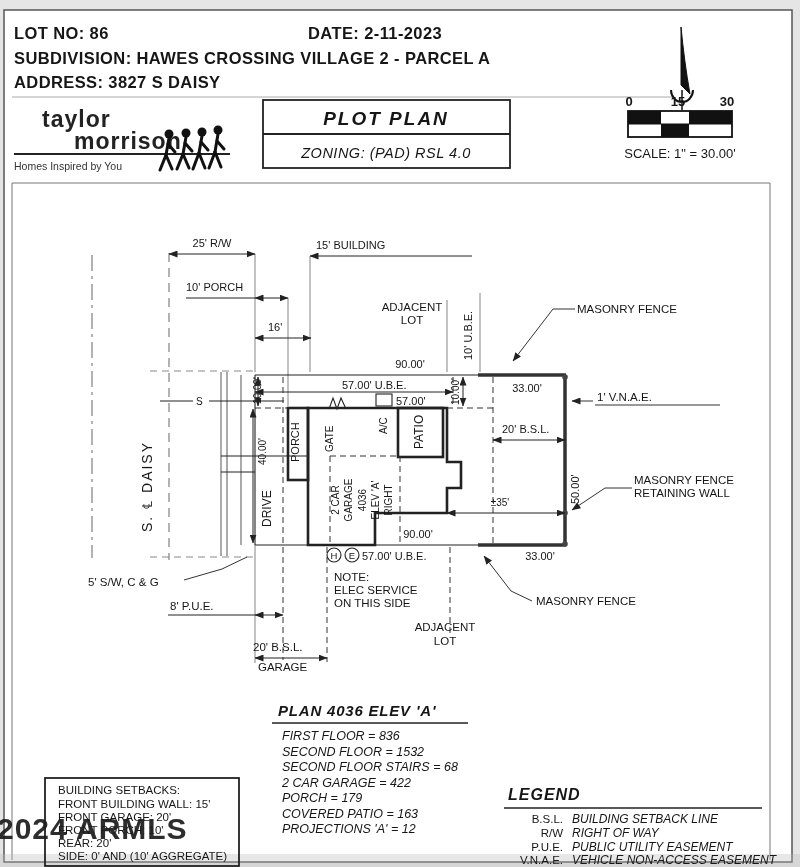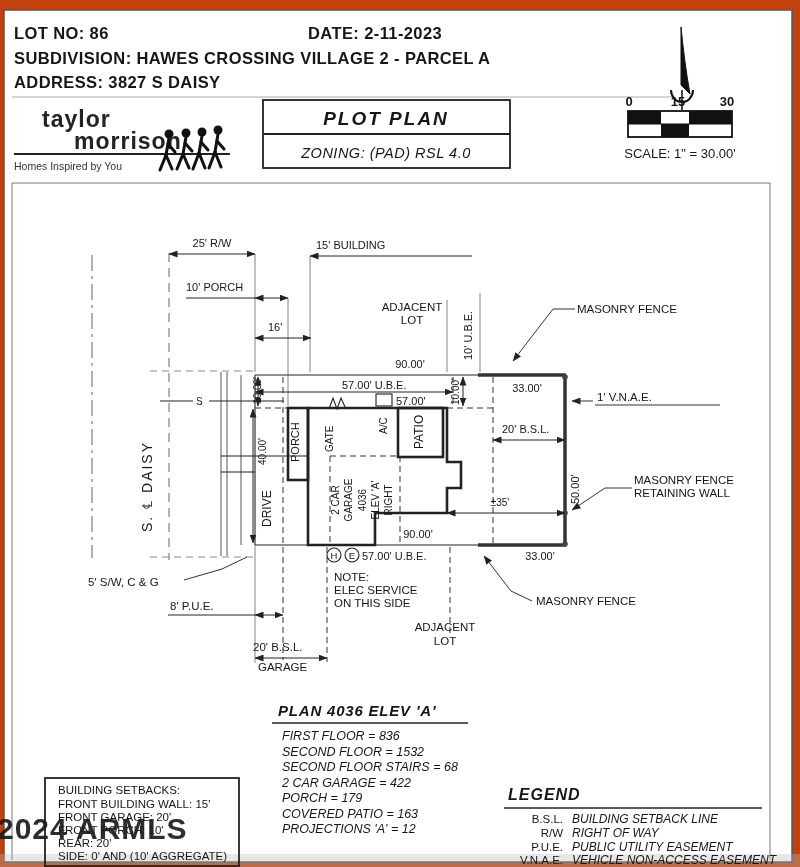--- a/index.html
+++ b/index.html
@@ -1,16 +1,16 @@
 <!DOCTYPE html>
 <html><head>
 <meta charset="utf-8">
 <style>
   html,body{margin:0;padding:0;background:#fff;}
-  .sheet{position:relative;width:800px;height:867px;background:#c2410c;overflow:hidden;}
+  .sheet{position:relative;width:800px;height:867px;background:#e5e5e5;overflow:hidden;}
   svg{display:block;}
   svg text{font-family:"Liberation Sans",sans-serif;fill:#161616;}
   .hdr{font-size:16.5px;font-weight:700;letter-spacing:.4px;}
   .dim{font-size:11px;}
   .dimS{font-size:10px;}
   .lbl{font-size:11.5px;}
   .tb-title{font-size:19px;font-weight:700;font-style:italic;letter-spacing:2px;}
   .tb-zone{font-size:14.5px;font-style:italic;letter-spacing:.5px;}
   .plan-title{font-size:15px;font-weight:700;font-style:italic;letter-spacing:.8px;}
   .plan-row{font-size:12.5px;font-style:italic;}

